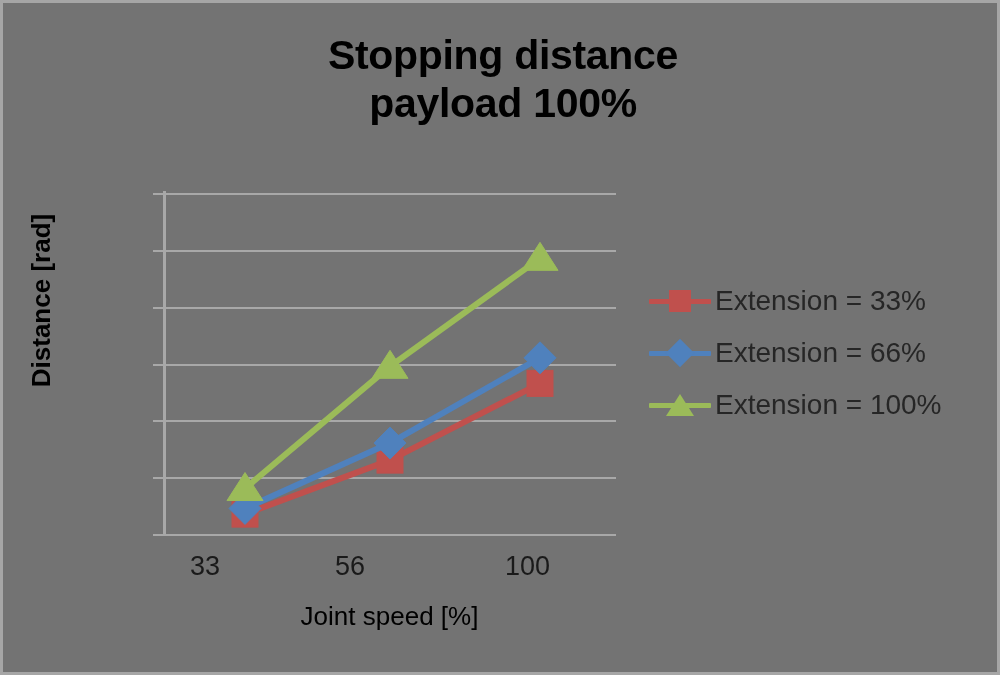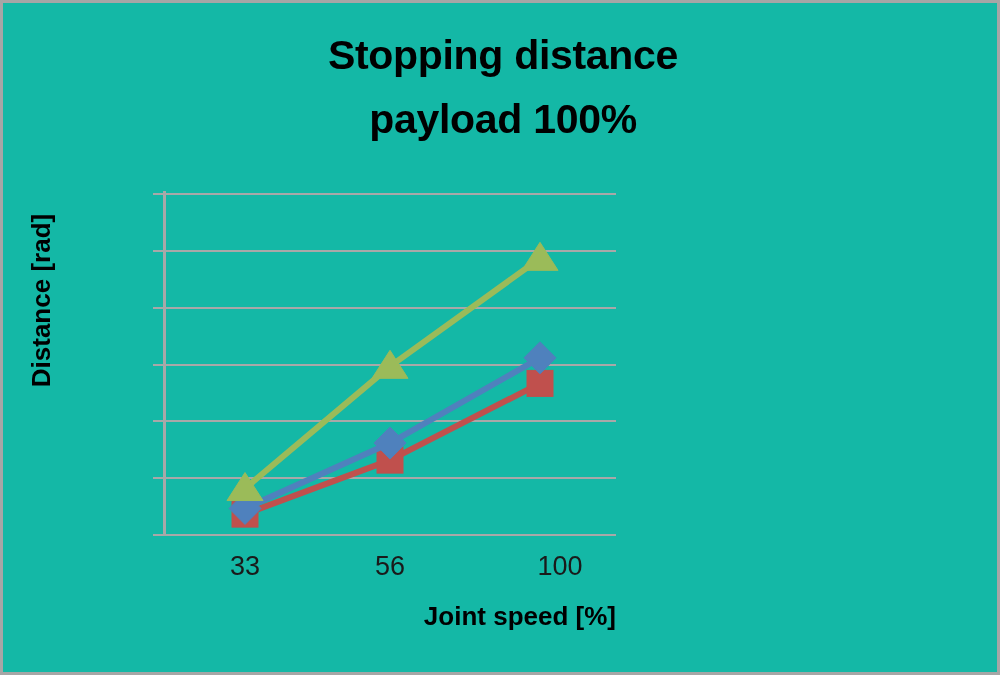--- a/index.html
+++ b/index.html
@@ -12,36 +12,36 @@
     background: #ffffff;
     font-family: "Liberation Sans", sans-serif;
     overflow: hidden;
   }
   #figure {
     position: relative;
     width: 1000px;
     height: 675px;
     box-sizing: border-box;
     border: 3px solid #a6a6a6;
-    background: #14b8a6;
+    background: #737373;
   }
   
   #chart-title {
     position: absolute;
     left: 130px;
     top: 28px;
     width: 740px;
     text-align: center;
     font-size: 41px;
     font-weight: bold;
     line-height: 1.18;
     color: #000000;
     letter-spacing: -0.3px;
   }
-  #chart-title .line2 { display: block; margin-top: 16px; }
+  #chart-title .line2 { display: block; }
 
   
   #plot-area {
     position: absolute;
     left: 160px;
     top: 190px;
     width: 453px;
     height: 341px;
   }
   .gridline {
@@ -62,33 +62,33 @@
   .y-tick {
     position: absolute;
     left: 150px;
     width: 10px;
     height: 0;
     border-top: 2px solid #a8a8a8;
   }
   .xtick-label {
     position: absolute;
     width: 110px;
-    text-align: center;
+    text-align: left;
     font-size: 27px;
     color: #1a1a1a;
     top: 548px;
   }
   #x-axis-title {
     position: absolute;
     left: 160px;
     top: 598px;
     width: 453px;
-    text-align: right;
+    text-align: center;
     font-size: 26px;
-    font-weight: bold;
+    font-weight: normal;
     color: #000000;
   }
   #y-axis-title {
     position: absolute;
     left: -62px;
     top: 282px;
     width: 200px;
     text-align: center;
     font-size: 26px;
     font-weight: bold;
@@ -215,14 +215,37 @@
       <polyline points="242,505.425 387,440.0666666666667 537,354.81666666666666" fill="none" stroke="#4F81BD" stroke-width="6" stroke-linejoin="round"></polyline>
       <polygon points="242,489.425 258,505.425 242,521.425 226,505.425" fill="#4F81BD" stroke="#4F81BD" stroke-width="1"></polygon>
       <polygon points="387,424.0666666666667 403,440.0666666666667 387,456.0666666666667 371,440.0666666666667" fill="#4F81BD" stroke="#4F81BD" stroke-width="1"></polygon>
       <polygon points="537,338.81666666666666 553,354.81666666666666 537,370.81666666666666 521,354.81666666666666" fill="#4F81BD" stroke="#4F81BD" stroke-width="1"></polygon>
       <polyline points="242,485.53333333333336 387,363.3416666666667 537,255.35833333333335" fill="none" stroke="#9BBB59" stroke-width="6" stroke-linejoin="round"></polyline>
       <polygon points="242,469.53333333333336 260,497.53333333333336 224,497.53333333333336" fill="#9BBB59" stroke="#9BBB59" stroke-width="1"></polygon>
       <polygon points="387,347.3416666666667 405,375.3416666666667 369,375.3416666666667" fill="#9BBB59" stroke="#9BBB59" stroke-width="1"></polygon>
       <polygon points="537,239.35833333333335 555,267.35833333333335 519,267.35833333333335" fill="#9BBB59" stroke="#9BBB59" stroke-width="1"></polygon>
     </svg>
 
+  <div id="legend">
+      <div class="legend-row">
+        <div class="legend-key">
+          <div class="lk-line" style="background: rgb(192, 80, 77);"></div>
+          <div class="lk-marker mk-square" style="background: rgb(192, 80, 77);"></div>
+        </div>
+        <span class="legend-label">Extension = 33%</span>
+      </div>
+      <div class="legend-row">
+        <div class="legend-key">
+          <div class="lk-line" style="background: rgb(79, 129, 189);"></div>
+          <div class="lk-marker mk-diamond" style="background: rgb(79, 129, 189);"></div>
+        </div>
+        <span class="legend-label">Extension = 66%</span>
+      </div>
+      <div class="legend-row">
+        <div class="legend-key">
+          <div class="lk-line" style="background: rgb(155, 187, 89);"></div>
+          <div class="lk-marker mk-triangle" style="border-bottom: 22px solid rgb(155, 187, 89);"></div>
+        </div>
+        <span class="legend-label">Extension = 100%</span>
+      </div>
+    </div>
 
 </div>
 
 </body></html>

